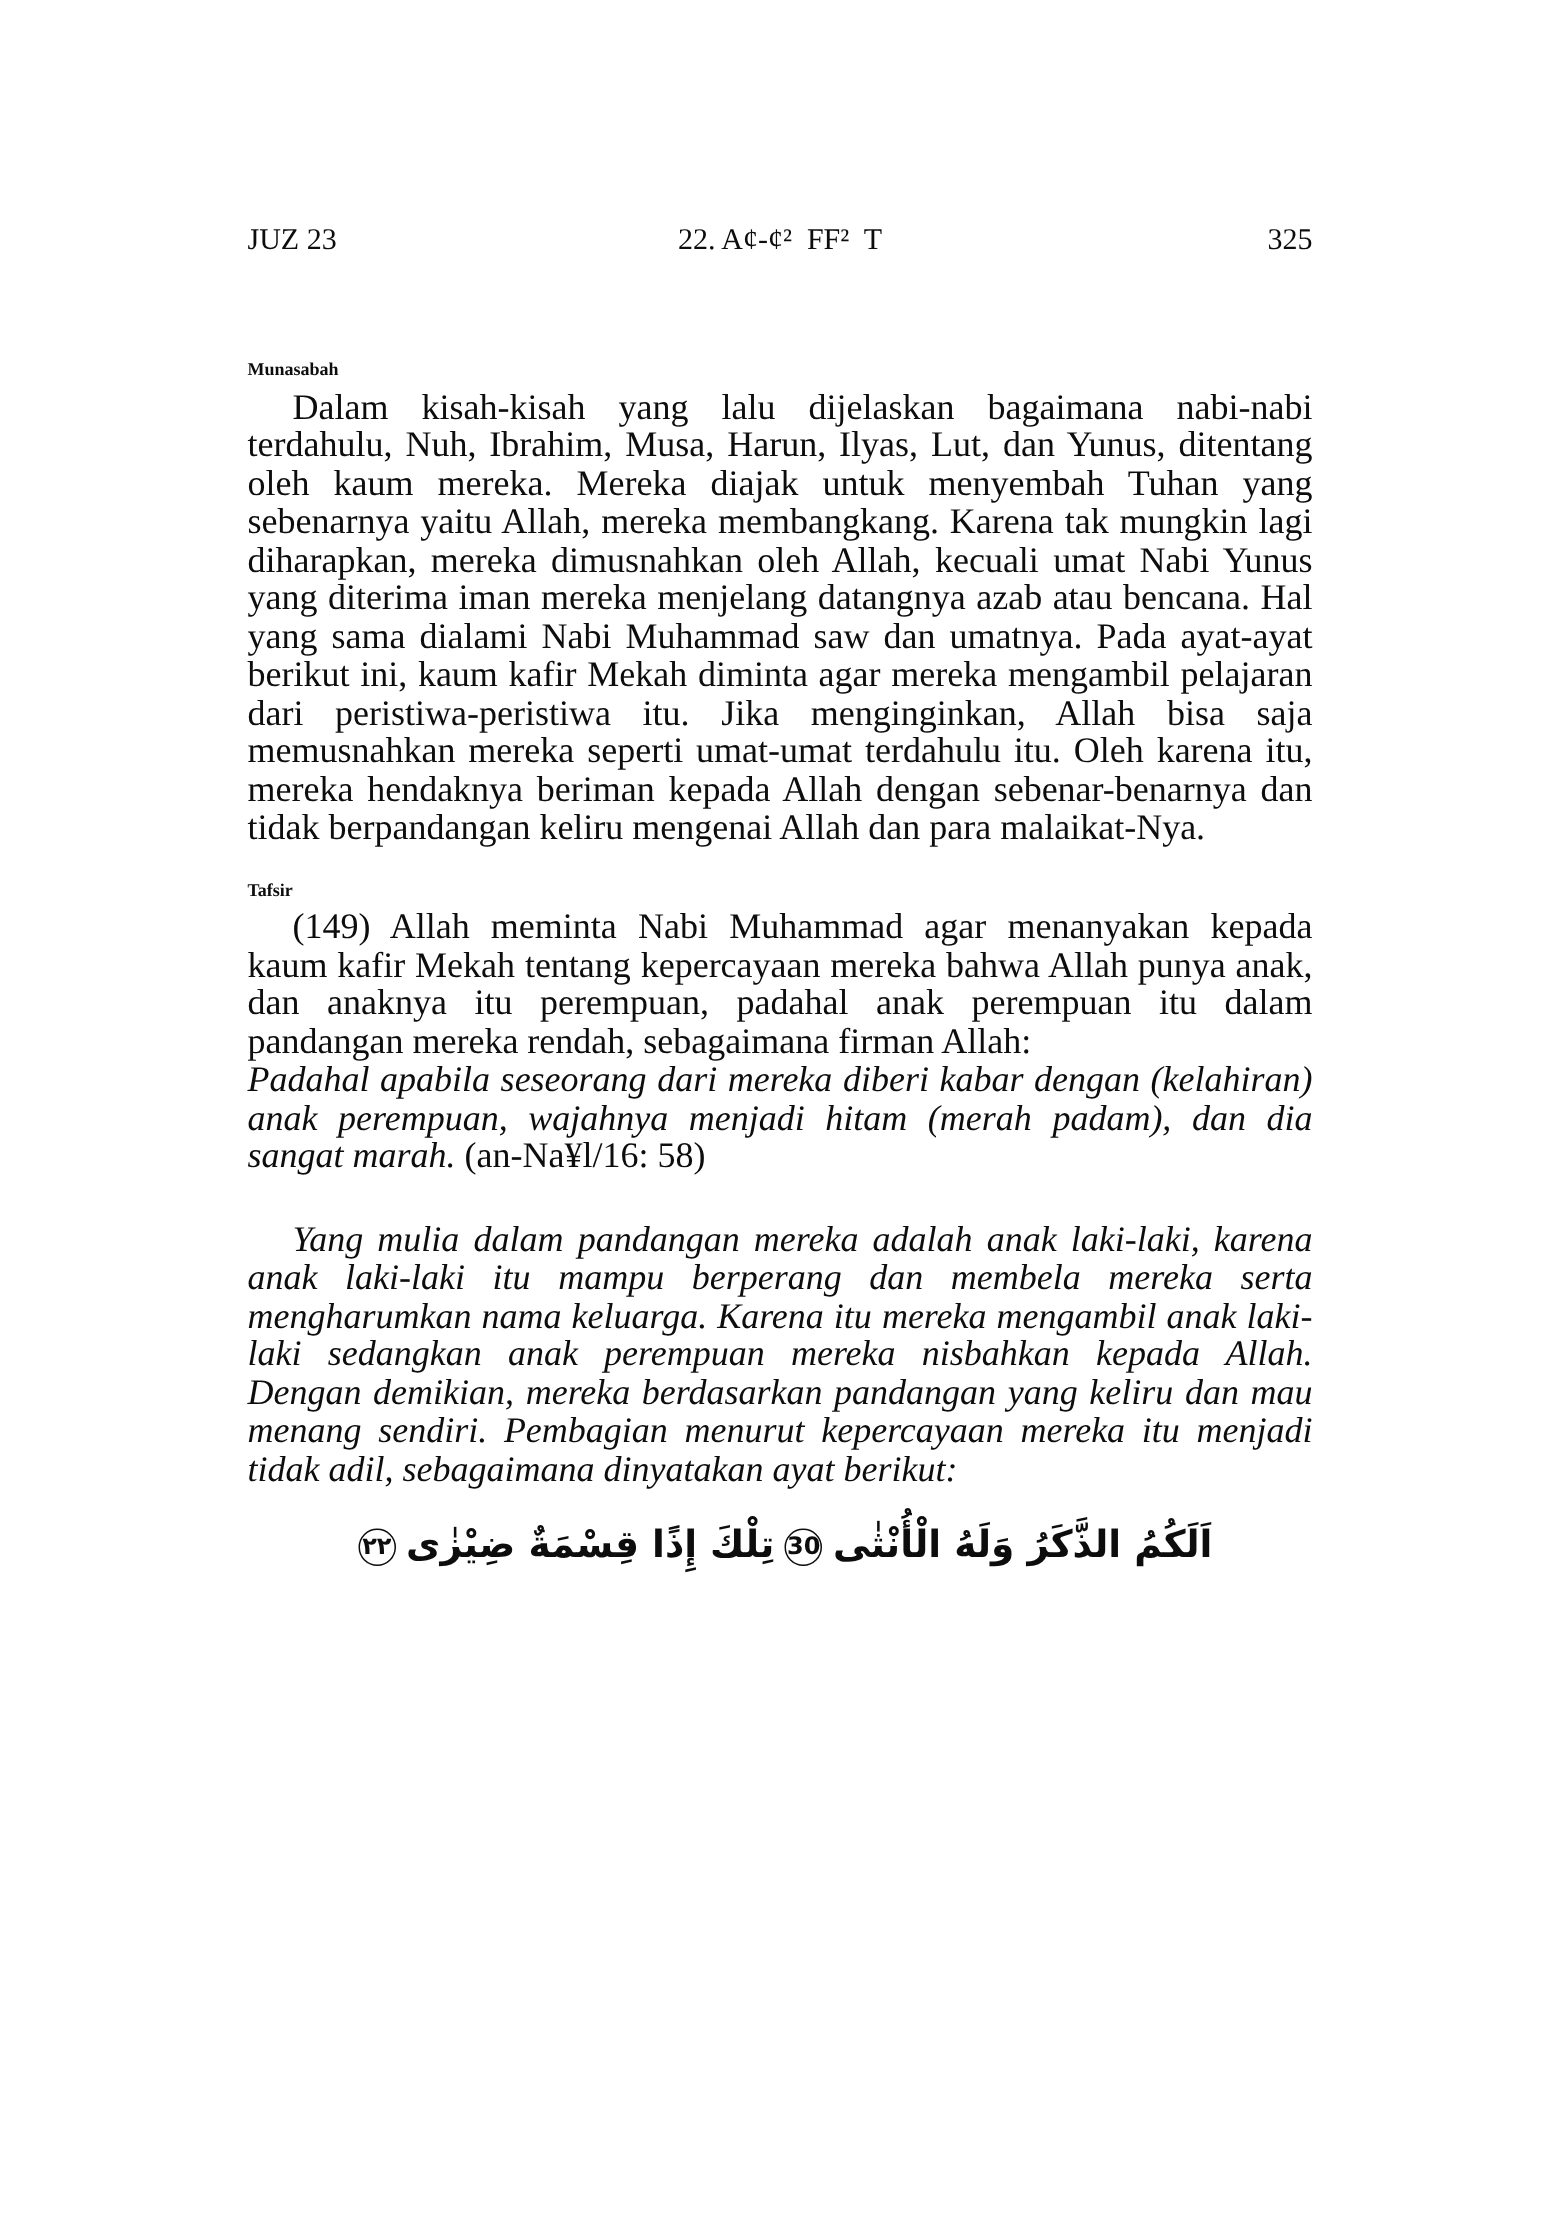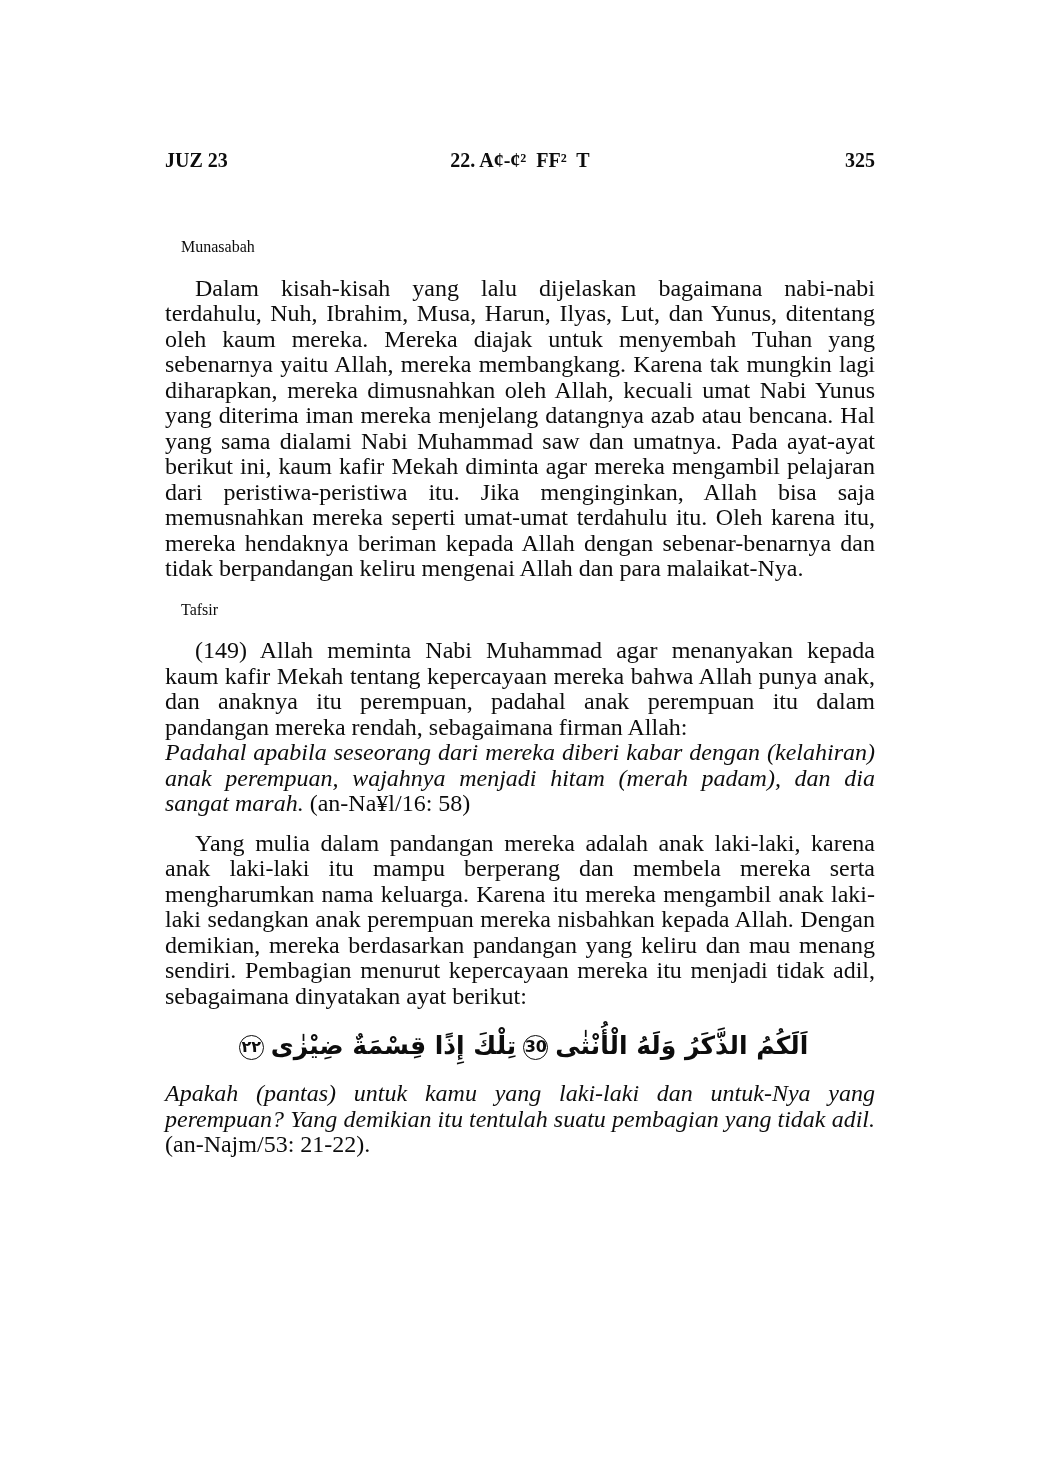--- a/index.html
+++ b/index.html
@@ -17,42 +17,41 @@
     padding: 148px 163px 0 165px;
     overflow: hidden;
   }
   .page-header {
     display: grid;
     grid-template-columns: 1fr auto 1fr;
     align-items: baseline;
     font-size: 20px;
     line-height: 24px;
     margin-bottom: 62px;
-    font-weight: bold;
   }
   .page-header .hdr-left  { text-align: left; }
   .page-header .hdr-center{ text-align: center; white-space: pre; }
   .page-header .hdr-right { text-align: right; }
 
   .section-heading {
-    font-weight: normal;
-    font-size: 16px;
+    font-weight: bold;
+    font-size: 12px;
     line-height: 25.5px;
-    margin: 16px;
+    margin: 0;
   }
   .section-heading.gap-above { margin-top: 15px; }
 
   p.body-para {
     margin: 0;
     font-size: 24px;
     line-height: 25.5px;
     text-align: justify;
   }
   p.first-indent { text-indent: 30px; }
-  p.gap-above { margin-top: 14px; }
+  p.gap-above { margin-top: 30px; font-style: italic; }
 
   .arabic-line {
     direction: rtl;
     text-align: center;
     font-family: "DejaVu Sans", sans-serif;
     font-weight: bold;
     font-size: 25px;
     line-height: 54px;
     margin: 10px 0 8px 0;
     letter-spacing: 0.5px;
@@ -93,16 +92,15 @@
 
 
   <p class="body-para"><span class="translation">Padahal apabila seseorang dari mereka diberi kabar dengan (kelahiran) anak perempuan, wajahnya menjadi hitam (merah padam), dan dia sangat marah.</span> <span class="citation">(an-Na¥l/16: 58)</span></p>
 
   <p class="body-para first-indent gap-above">Yang mulia dalam pandangan mereka adalah anak laki-laki, karena anak laki-laki itu mampu berperang dan membela mereka serta mengharumkan nama keluarga. Karena itu mereka mengambil anak laki-laki sedangkan anak perempuan mereka nisbahkan kepada Allah. Dengan demikian, mereka berdasarkan pandangan yang keliru dan mau menang sendiri. Pembagian menurut kepercayaan mereka itu menjadi tidak adil, sebagaimana dinyatakan ayat berikut:</p>
 
   <div class="arabic-line">
     <span>اَلَكُمُ الذَّكَرُ وَلَهُ الْأُنْثٰى</span><span class="ayah-badge">30</span><span>تِلْكَ إِذًا قِسْمَةٌ ضِيْزٰى</span><span class="ayah-badge">٢٢</span>
   </div>
 
-  <p class="body-para"><span class="translation">Apakah (pantas) untuk kamu yang laki-laki dan untuk-Nya yang perempuan? Yang demikian itu tentulah suatu pembagian yang tidak adil.</span> <span class="citation">(an-Najm/53: 21-22).</span></p>
 
 
 </div>
 
 </body></html>

